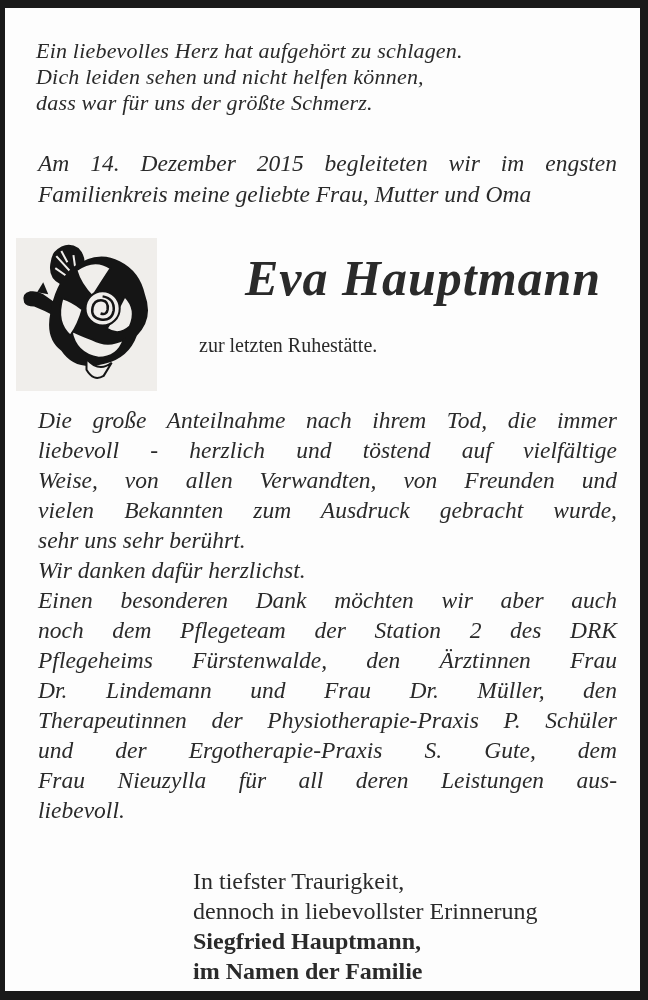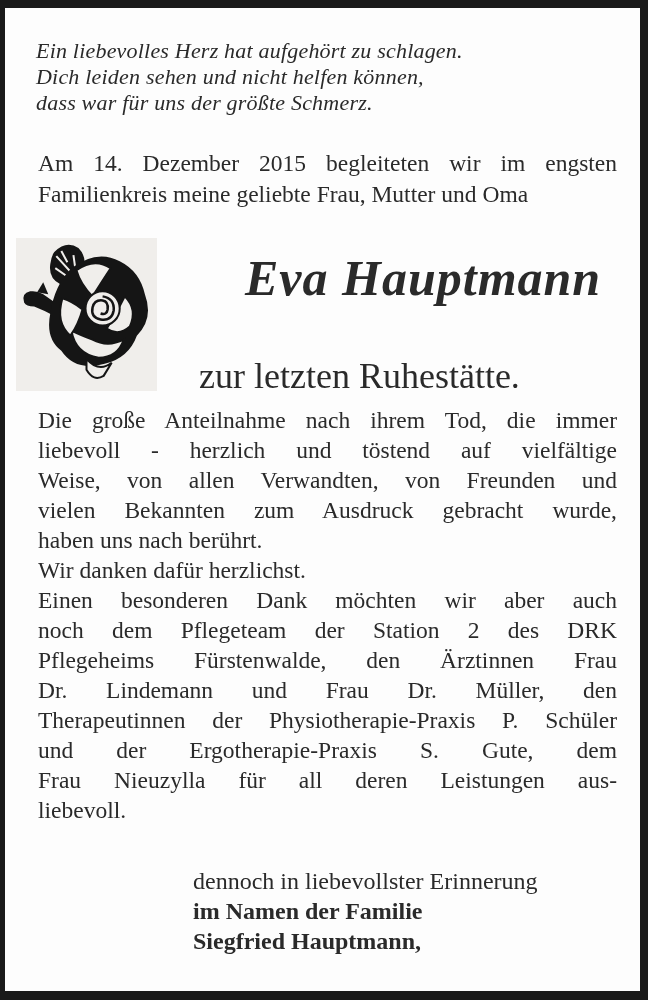--- a/index.html
+++ b/index.html
@@ -23,34 +23,34 @@
   .poem{
     position:absolute;left:31px;top:30px;
     font-style:italic;font-size:22px;line-height:26px;
     letter-spacing:.2px;
   }
   .intro{
     position:absolute;left:33px;top:140px;width:579px;
     font-size:23.5px;line-height:31px;
   }
   .jtext .line.full{text-align:justify;text-align-last:justify;}
-  .jtext .line{text-align:left;}
+  .jtext .line{text-align:left;font-style:italic;}
   .rose-figure{
     position:absolute;left:11px;top:230px;width:141px;height:153px;
     background:var(--rose-bg);
   }
   .rose-figure svg{display:block;width:100%;height:100%;}
   .name-block{position:absolute;left:192px;top:243px;}
   .deceased-name{
     font-size:50px;font-weight:bold;font-style:italic;
     letter-spacing:1px;line-height:1.1;white-space:nowrap;margin-left:48px;
   }
   .subline{
     position:absolute;left:194px;top:322px;
-    font-size:36px;line-height:30px;white-space:nowrap;margin-top:31px;
+    font-size:20px;line-height:30px;white-space:nowrap;
   }
   .body-text{
     position:absolute;left:33px;top:397px;width:579px;
     font-size:23.5px;line-height:30px;
   }
   .closing-block{
     position:absolute;left:188px;top:858px;
     font-size:24px;line-height:30px;
   }
   .signature-block .line{font-weight:bold;}
@@ -91,35 +91,36 @@
   <div class="name-block">
     <div class="deceased-name">Eva Hauptmann</div>
   </div>
   <div class="subline">zur letzten Ruhestätte.</div>
 
   <div class="body-text jtext">
       <div class="line full">Die große Anteilnahme nach ihrem Tod, die immer</div>
       <div class="line full">liebevoll - herzlich und töstend auf vielfältige</div>
       <div class="line full">Weise, von allen Verwandten, von Freunden und</div>
       <div class="line full">vielen Bekannten zum Ausdruck gebracht wurde,</div>
-      <div class="line">haben uns nach berührt.</div>
+      <div class="line">sehr uns sehr berührt.</div>
       <div class="line">Wir danken dafür herzlichst.</div>
       <div class="line full">Einen besonderen Dank möchten wir aber auch</div>
       <div class="line full">noch dem Pflegeteam der Station 2 des DRK</div>
       <div class="line full">Pflegeheims Fürstenwalde, den Ärztinnen Frau</div>
       <div class="line full">Dr. Lindemann und Frau Dr. Müller, den</div>
       <div class="line full">Therapeutinnen der Physiotherapie-Praxis P. Schüler</div>
       <div class="line full">und der Ergotherapie-Praxis S. Gute, dem</div>
       <div class="line full">Frau Nieuzylla für all deren Leistungen aus-</div>
       <div class="line">liebevoll.</div>
     </div>
 
   <div class="closing-block">
     <div>
+        <div class="line">In tiefster Traurigkeit,</div>
         <div class="line">dennoch in liebevollster Erinnerung</div>
       </div>
     <div class="signature-block">
+        <div class="line">Siegfried Hauptmann,</div>
         <div class="line">im Namen der Familie</div>
-        <div class="line">Siegfried Hauptmann,</div>
       </div>
   </div>
 
 </div>
 
 </body></html>

